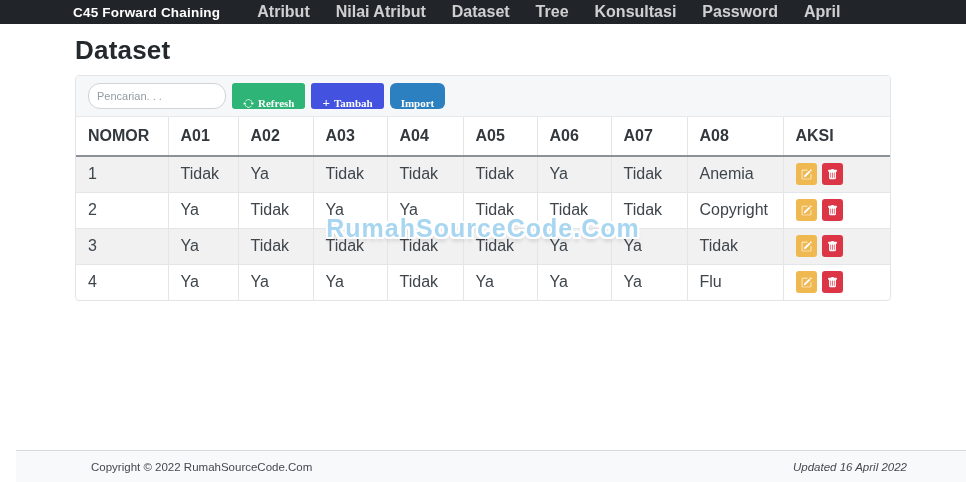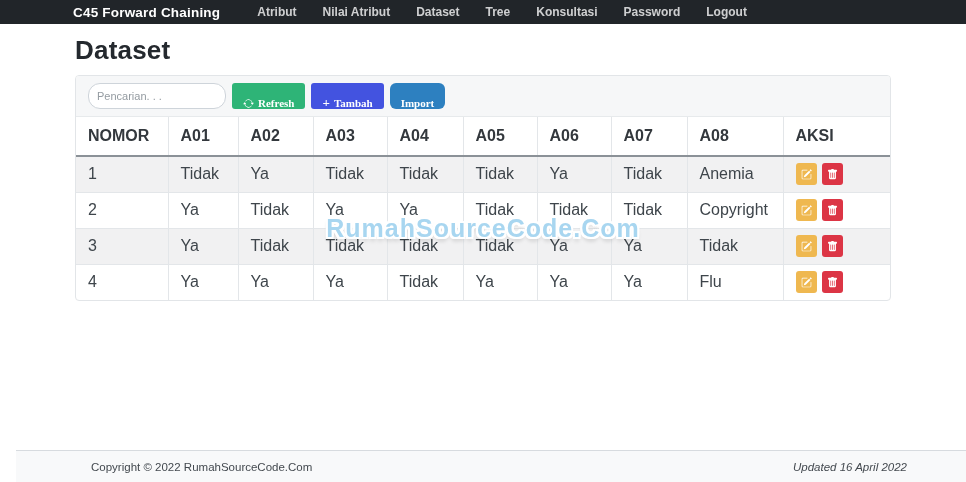--- a/index.html
+++ b/index.html
@@ -30,21 +30,21 @@
     font-size: 13.5px;
     font-weight: bold;
     letter-spacing: .2px;
     margin-right: 24px;
     cursor: pointer;
     white-space: nowrap;
   }
   .nav-links { display: flex; align-items: center; }
   .nav-link {
     color: rgba(255,255,255,.78);
-    font-size: 12px;
+    font-size: 16px;
     font-weight: bold;
     margin: 0 13px;
     cursor: pointer;
     white-space: nowrap;
   }
 
   
   main { padding: 0 75px; }
   h1.page-title {
     font-size: 26px;
@@ -192,21 +192,21 @@
 <nav class="topbar">
   <div class="nav-inner">
     <span class="brand">C45 Forward Chaining</span>
     <div class="nav-links" id="nav-links">
         <span class="nav-link">Atribut</span>
         <span class="nav-link">Nilai Atribut</span>
         <span class="nav-link">Dataset</span>
         <span class="nav-link">Tree</span>
         <span class="nav-link">Konsultasi</span>
         <span class="nav-link">Password</span>
-        <span class="nav-link">Logout</span>
+        <span class="nav-link">April</span>
       </div>
   </div>
 </nav>
 
 <main>
   <h1 class="page-title">Dataset</h1>
 
   <div class="card">
     <div class="card-header">
       <input class="search-input" type="text" placeholder="Pencarian. . ." style="">

